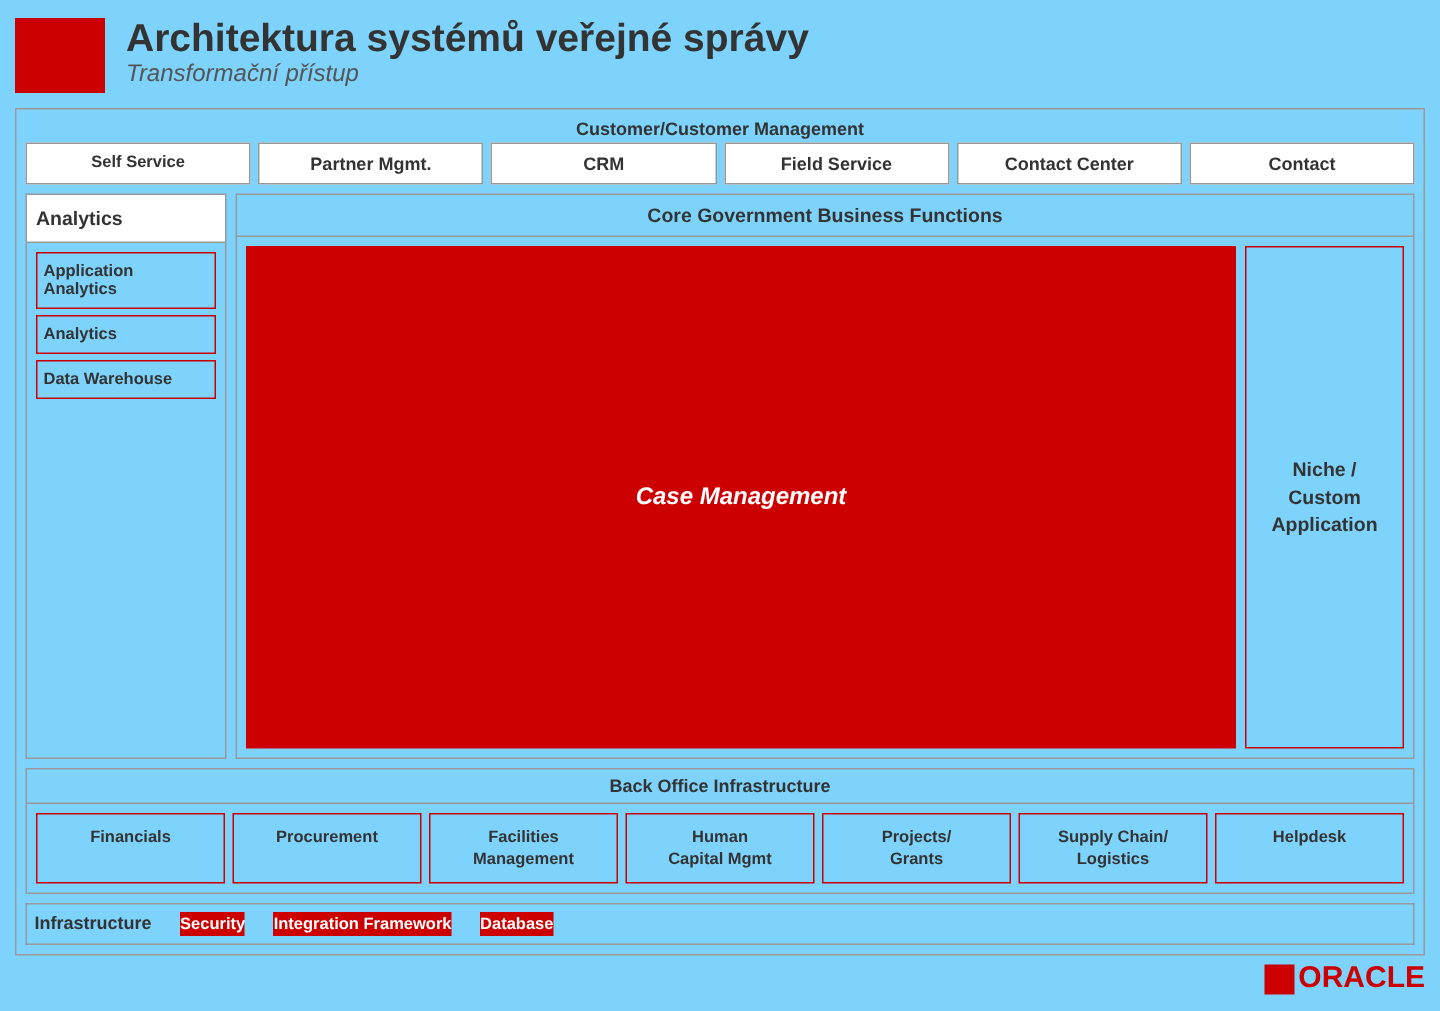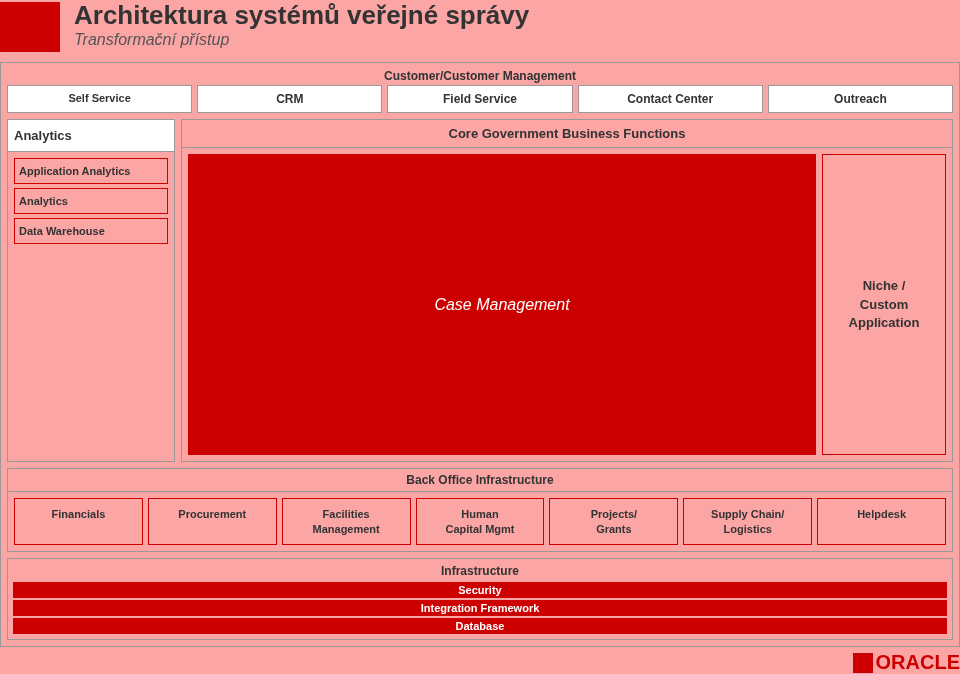--- a/index.html
+++ b/index.html
@@ -7,22 +7,22 @@
       font-family: Arial, Helvetica, sans-serif;
       background: #fff;
       width: 960px;
       height: 674px;
       overflow: hidden;
     }
 
     .page {
       width: 960px;
       height: 674px;
-      background: #fca5a5;
-      padding: 0;
+      background: #7dd3fc;
+      padding: 10px;
       display: flex;
       flex-direction: column;
     }
 
     
     .header {
       display: flex;
       align-items: flex-start;
       margin-bottom: 10px;
     }
@@ -91,21 +91,21 @@
 
     
     .middle-section {
       display: flex;
       gap: 6px;
       flex: 1;
     }
 
     
     .analytics-col {
-      width: 168px;
+      width: 134px;
       flex-shrink: 0;
       border: 1.5px solid #999;
       display: flex;
       flex-direction: column;
     }
     .analytics-header {
       background: #fff;
       border-bottom: 1.5px solid #999;
       padding: 8px 6px;
       font-size: 13px;
@@ -149,26 +149,26 @@
       gap: 6px;
       padding: 6px;
     }
     .case-management-box {
       flex: 1;
       background: #cc0000;
       display: flex;
       align-items: center;
       justify-content: center;
       font-size: 16px;
-      font-weight: normal;
+      font-weight: bold;
       color: #fff;
       font-style: italic;
     }
     .niche-box {
-      width: 124px;
+      width: 106px;
       border: 1.5px solid #cc0000;
       display: flex;
       align-items: center;
       justify-content: center;
       text-align: center;
       font-size: 13px;
       font-weight: bold;
       color: #333;
       line-height: 1.4;
       padding: 8px;
@@ -202,22 +202,21 @@
       font-weight: bold;
       color: #333;
       line-height: 1.3;
     }
 
     
     .infrastructure-section {
       border: 1.5px solid #999;
       padding: 5px;
       display: flex;
-      flex-direction: column;
-      gap: 2px;
+      gap: 19px;
     }
     .infra-header {
       text-align: center;
       font-size: 12px;
       font-weight: bold;
       color: #333;
       margin-bottom: 2px;
     }
     .infra-bar-label {
       text-align: center;
@@ -266,30 +265,33 @@
 
   <div class="content">
 
     <div class="customer-mgmt-section">
       <div class="customer-mgmt-label">Customer/Customer Management</div>
       <div class="top-row">
         <div class="top-cell self-service">
           <span>Self Service</span>
         </div>
         <div class="top-cell">
+          <span>Partner Mgmt.</span>
+        </div>
+        <div class="top-cell">
           <span>CRM</span>
         </div>
         <div class="top-cell">
           <span>Field Service</span>
         </div>
         <div class="top-cell">
           <span>Contact Center</span>
         </div>
         <div class="top-cell">
-          <span>Outreach</span>
+          <span>Contact</span>
         </div>
       </div>
     </div>
 
     <div class="middle-section">
 
       <div class="analytics-col">
         <div class="analytics-header">Analytics</div>
         <div class="analytics-items">
           <div class="analytics-item">

